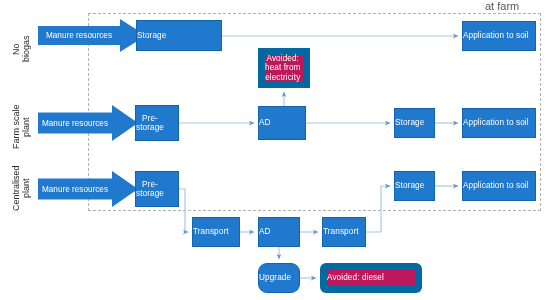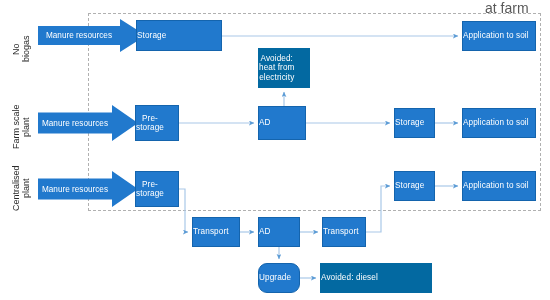--- a/index.html
+++ b/index.html
@@ -2,27 +2,27 @@
 <html><head>
 <meta charset="utf-8">
 <style>
   html,body{margin:0;padding:0;background:#ffffff;}
   body{width:550px;height:300px;position:relative;overflow:hidden;
        font-family:"Liberation Sans","DejaVu Sans",sans-serif;}
   #canvas{position:absolute;left:0;top:0;width:550px;height:300px;}
   svg.links{position:absolute;left:0;top:0;width:550px;height:300px;pointer-events:none;}
 
   .dashed-region{position:absolute;border:1px dashed #b0b0b0;box-sizing:border-box;background:transparent;}
-  .region-label{position:absolute;font-size:14px;color:#595959;white-space:nowrap;}
+  .region-label{position:absolute;font-size:11px;color:#595959;white-space:nowrap;}
 
   .node{position:absolute;box-sizing:border-box;display:flex;align-items:center;
         text-align:center;color:#ffffff;line-height:1.12;
         font-size:8.2px;letter-spacing:.1px;}
   .node.blue{background:#2179cd;border:1px solid #1464ad;}
-  .node.green{background:#0369a1;border:1px solid #0369a1;}
+  .node.green{background:#be185d;border:7px solid #0369a1;}
 
   .arrowblock{position:absolute;}
   .arrowblock svg{display:block;}
   .arrowblock .atext{position:absolute;left:0;top:0;width:100%;height:100%;
        display:flex;align-items:center;justify-content:center;color:#fff;font-size:8.2px;
        padding-right:16px;box-sizing:border-box;}
 
   .rowlabel{position:absolute;font-size:9px;color:#2b2b2b;line-height:1.12;
        text-align:center;writing-mode:vertical-rl;transform:rotate(180deg);
        display:flex;align-items:center;justify-content:center;white-space:pre-line;}
@@ -115,21 +115,21 @@
       </div>
       <div class="node blue" style="left: 394px; top: 171px; width: 41px; height: 30px;">
         <span style="white-space: pre-line;">Storage</span>
       </div>
       <div class="node blue" style="left: 462px; top: 171px; width: 74px; height: 30px;">
         <span style="white-space: pre-line;">Application to soil</span>
       </div>
       <div class="node blue" style="left: 258px; top: 263px; width: 42px; height: 30px; border-radius: 9px;">
         <span style="white-space: pre-line;">Upgrade</span>
       </div>
-      <div class="node green" style="left: 320px; top: 263px; width: 112px; height: 30px;">
+      <div class="node green" style="left: 320px; top: 263px; width: 102px; height: 30px; border-radius: 6px;">
         <span style="white-space: pre-line;">Avoided: diesel</span>
       </div>
     </div>
   <div id="labels-layer">
       <div class="rowlabel" style="left: 6px; top: 14px; width: 30px; height: 70px;">No
 biogas</div>
       <div class="rowlabel" style="left: 6px; top: 96px; width: 30px; height: 62px;">Farm scale
 plant</div>
       <div class="rowlabel" style="left: 6px; top: 160px; width: 30px; height: 56px;">Centralised
 plant</div>

